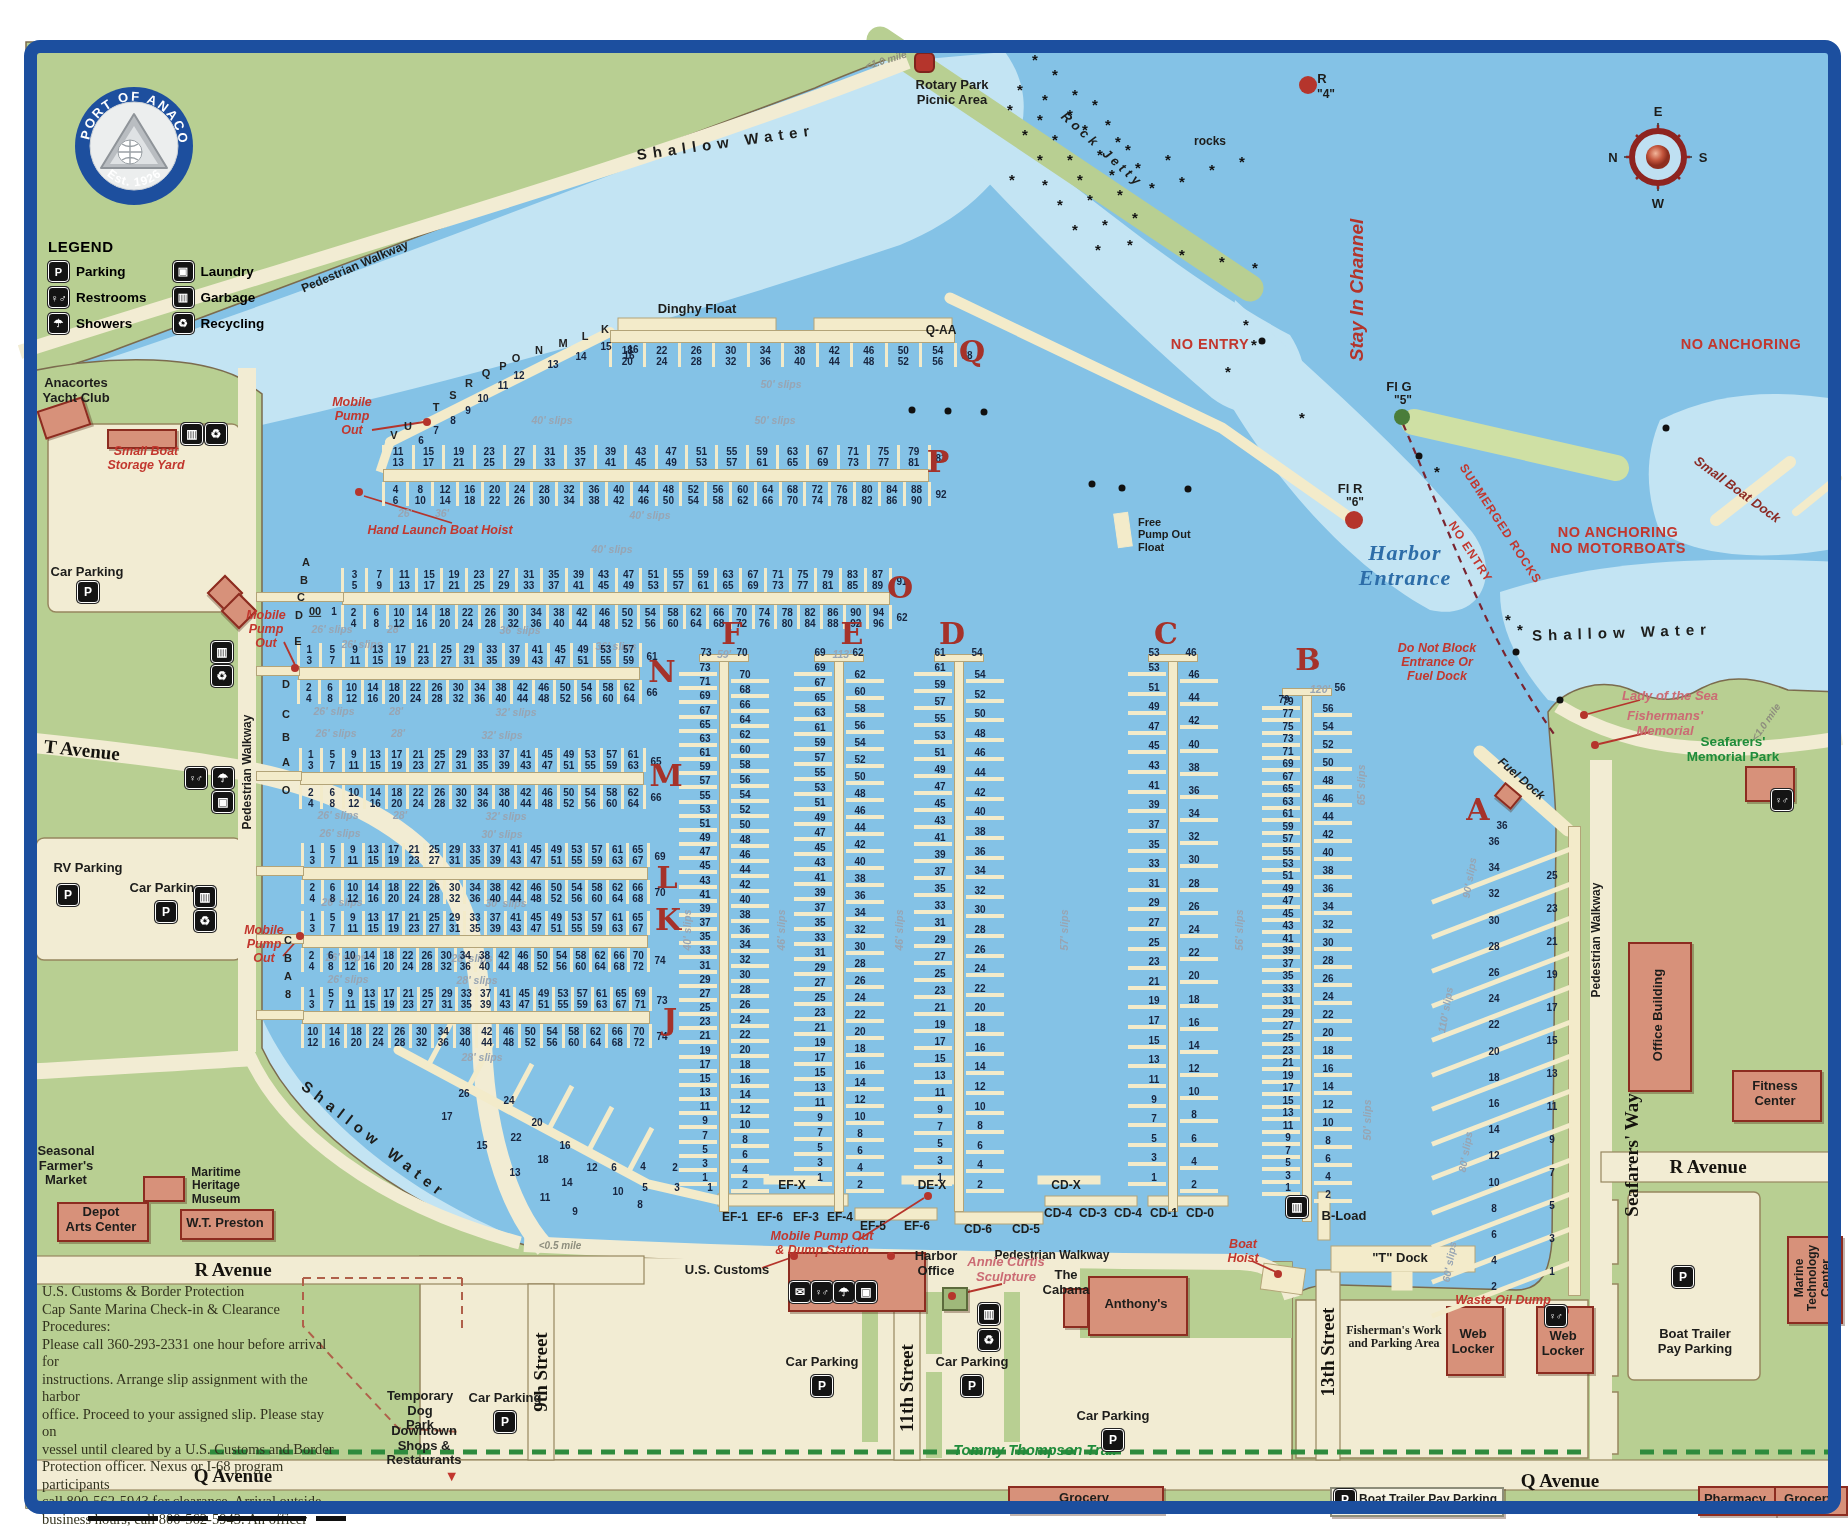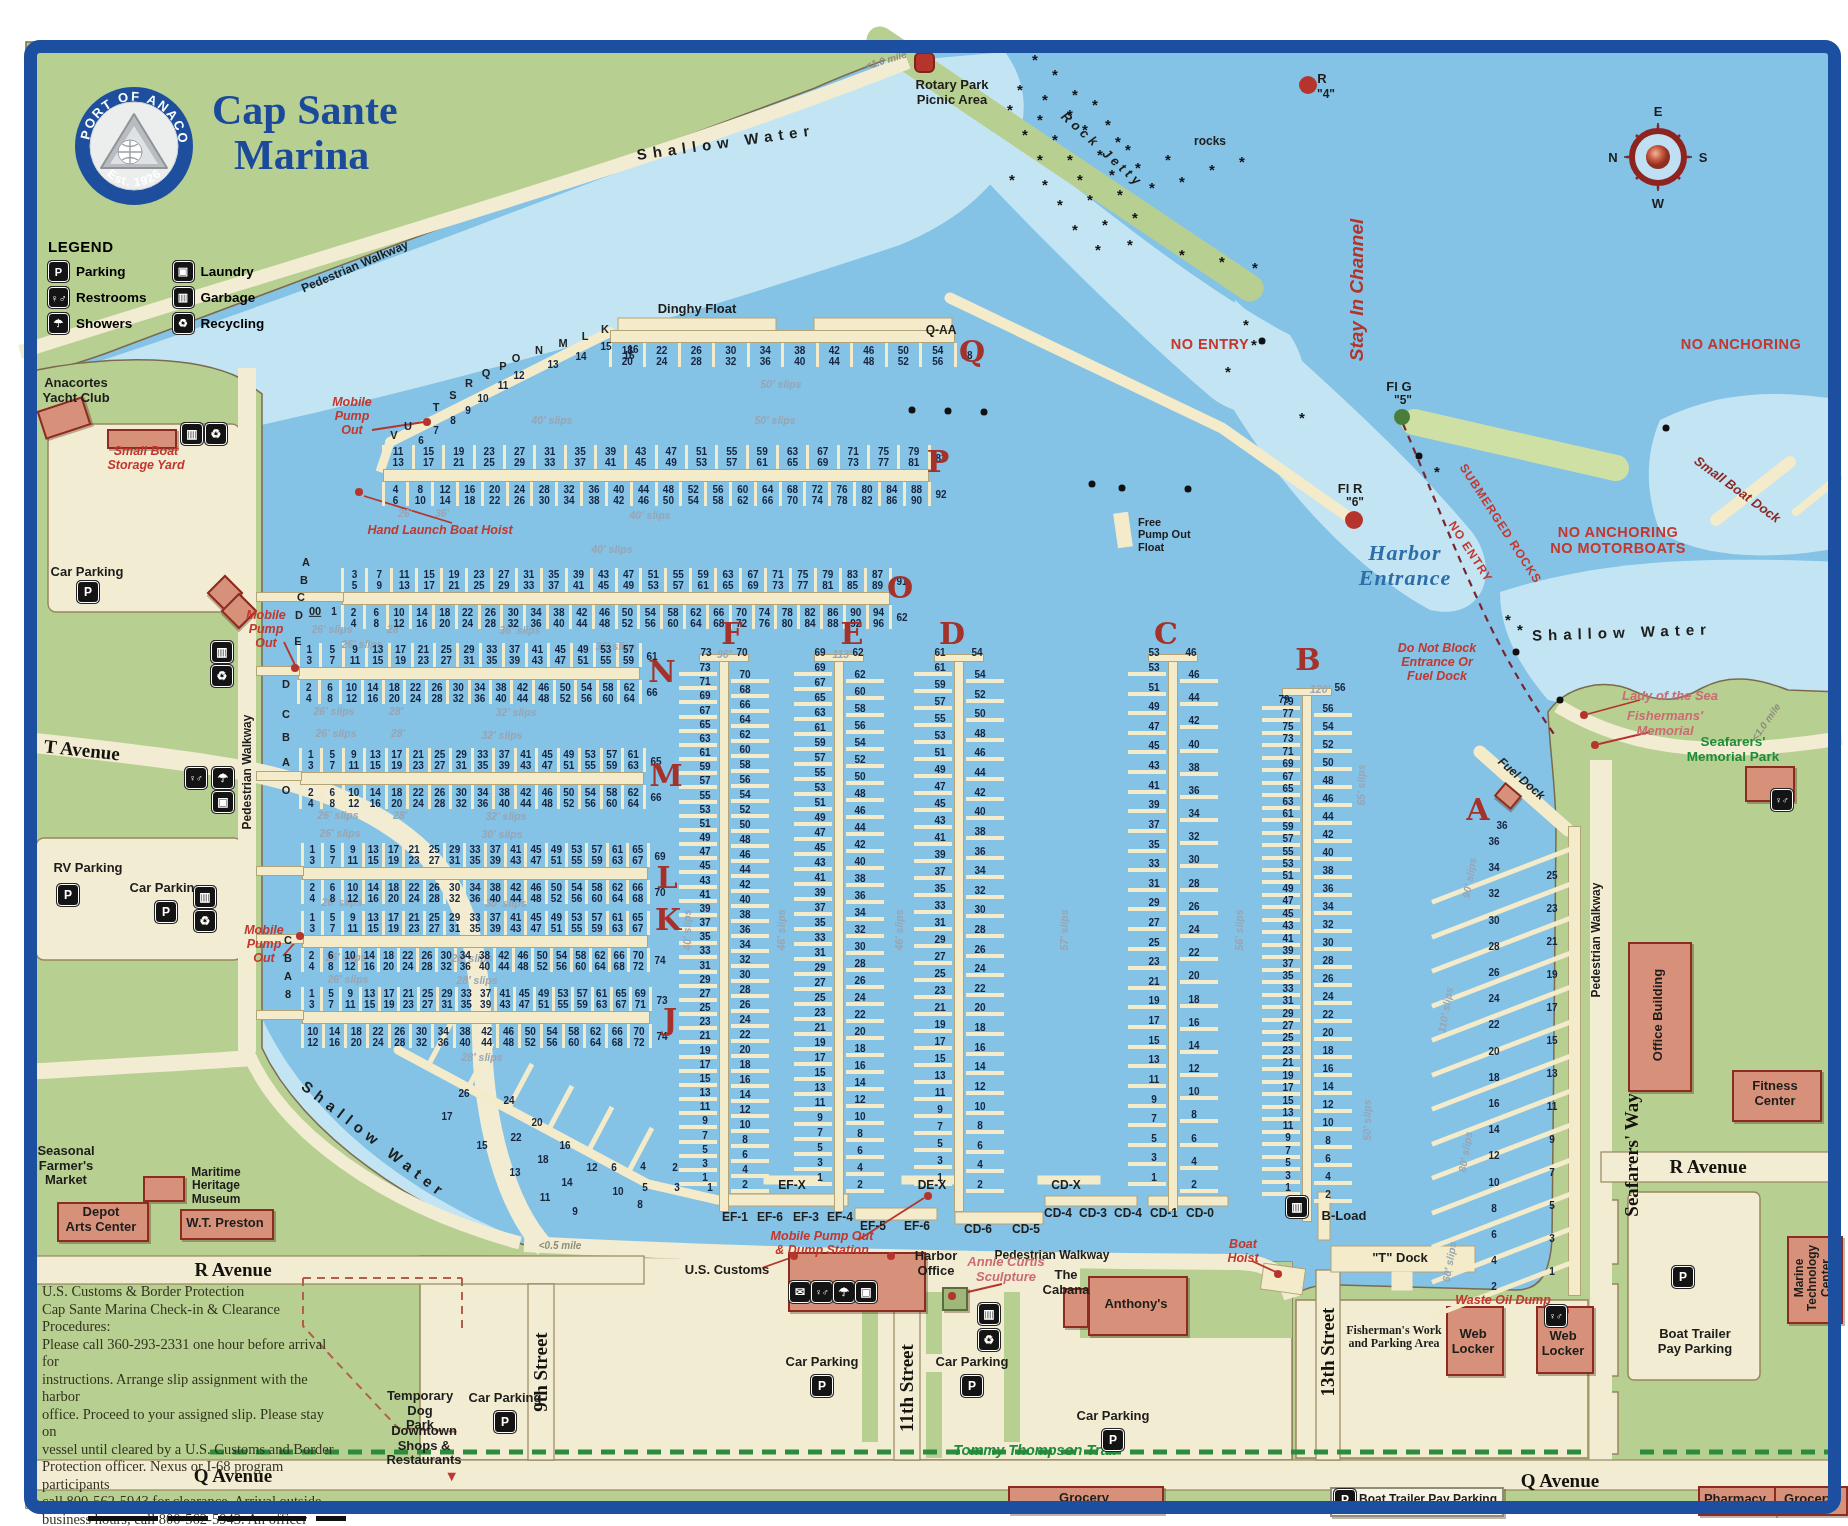--- a/index.html
+++ b/index.html
@@ -212,24 +212,20 @@
       <path id="arcT" d="M 17,62 A 45,45 0 0 1 107,62" fill="none"></path>
       <path id="arcB" d="M 22,62 A 40,40 0 0 0 102,62" fill="none"></path>
       <text font-family="Liberation Sans, sans-serif" font-size="13" font-weight="bold" fill="#fff" letter-spacing="2"><textPath href="#arcT" startOffset="4%">PORT OF ANACORTES</textPath></text>
       <text font-family="Liberation Sans, sans-serif" font-size="12" font-weight="bold" fill="#fff" letter-spacing="1"><textPath href="#arcB" startOffset="26%">Est. 1926</textPath></text>
       <path d="M62,30 L95,84 L29,84 Z" fill="#b9bdc1" stroke="#8f9499" stroke-width="2" stroke-linejoin="round"></path>
       <path d="M62,42 L86,80 L38,80 Z" fill="#dfe2e4"></path>
       <circle cx="58" cy="68" r="12" fill="#fff" stroke="#9aa0a5"></circle>
       <path d="M46,68 h24 M58,56 v24 M50,60 a14,14 0 0 0 16,0 M50,76 a14,14 0 0 1 16,0" stroke="#9aa0a5" stroke-width="1.4" fill="none"></path>
     </svg>
   </div>
-  <div id="title">
-    <div>Cap Sante</div>
-    <div class="l2">Marina</div>
-  </div>
 
   <div id="legend">
     <div class="lt">LEGEND</div>
     <div id="legcols">
       <div>
         <div class="lrow">
               <span class="ic2">P</span>
               <span class="t">Parking</span>
             </div>
         <div class="lrow">
@@ -420,21 +416,21 @@
       <div class="lab s" style="left: 506px; top: 817px;">32' slips</div>
       <div class="lab s" style="left: 340px; top: 834px;">26' slips</div>
       <div class="lab s" style="left: 502px; top: 835px;">30' slips</div>
       <div class="lab s" style="left: 342px; top: 903px;">26' slips</div>
       <div class="lab s" style="left: 506px; top: 904px;">30' slips</div>
       <div class="lab s" style="left: 346px; top: 958px;">26' slips</div>
       <div class="lab s" style="left: 472px; top: 959px;">28' slips</div>
       <div class="lab s" style="left: 348px; top: 980px;">26' slips</div>
       <div class="lab s" style="left: 477px; top: 981px;">28' slips</div>
       <div class="lab s" style="left: 482px; top: 1058px;">28' slips</div>
-      <div class="lab s" style="left: 724px; top: 655px;">96'</div>
+      <div class="lab s" style="left: 724px; top: 655px;">59'</div>
       <div class="lab s" style="left: 842px; top: 655px;">113'</div>
       <div class="lab s" style="left: 1320px; top: 690px;">120'</div>
       <div class="lab s" style="left: 688px; top: 930px; transform: translate(-50%, -50%) rotate(-90deg);">40' slips</div>
       <div class="lab s" style="left: 782px; top: 930px; transform: translate(-50%, -50%) rotate(-90deg);">46' slips</div>
       <div class="lab s" style="left: 900px; top: 930px; transform: translate(-50%, -50%) rotate(-90deg);">46' slips</div>
       <div class="lab s" style="left: 1065px; top: 930px; transform: translate(-50%, -50%) rotate(-90deg);">57' slips</div>
       <div class="lab s" style="left: 1240px; top: 930px; transform: translate(-50%, -50%) rotate(-90deg);">56' slips</div>
       <div class="lab s" style="left: 1362px; top: 785px; transform: translate(-50%, -50%) rotate(-90deg);">65' slips</div>
       <div class="lab s" style="left: 1368px; top: 1120px; transform: translate(-50%, -50%) rotate(-90deg);">50' slips</div>
       <div class="lab s" style="left: 1470px; top: 878px; transform: translate(-50%, -50%) rotate(-80deg);">90' slips</div>

